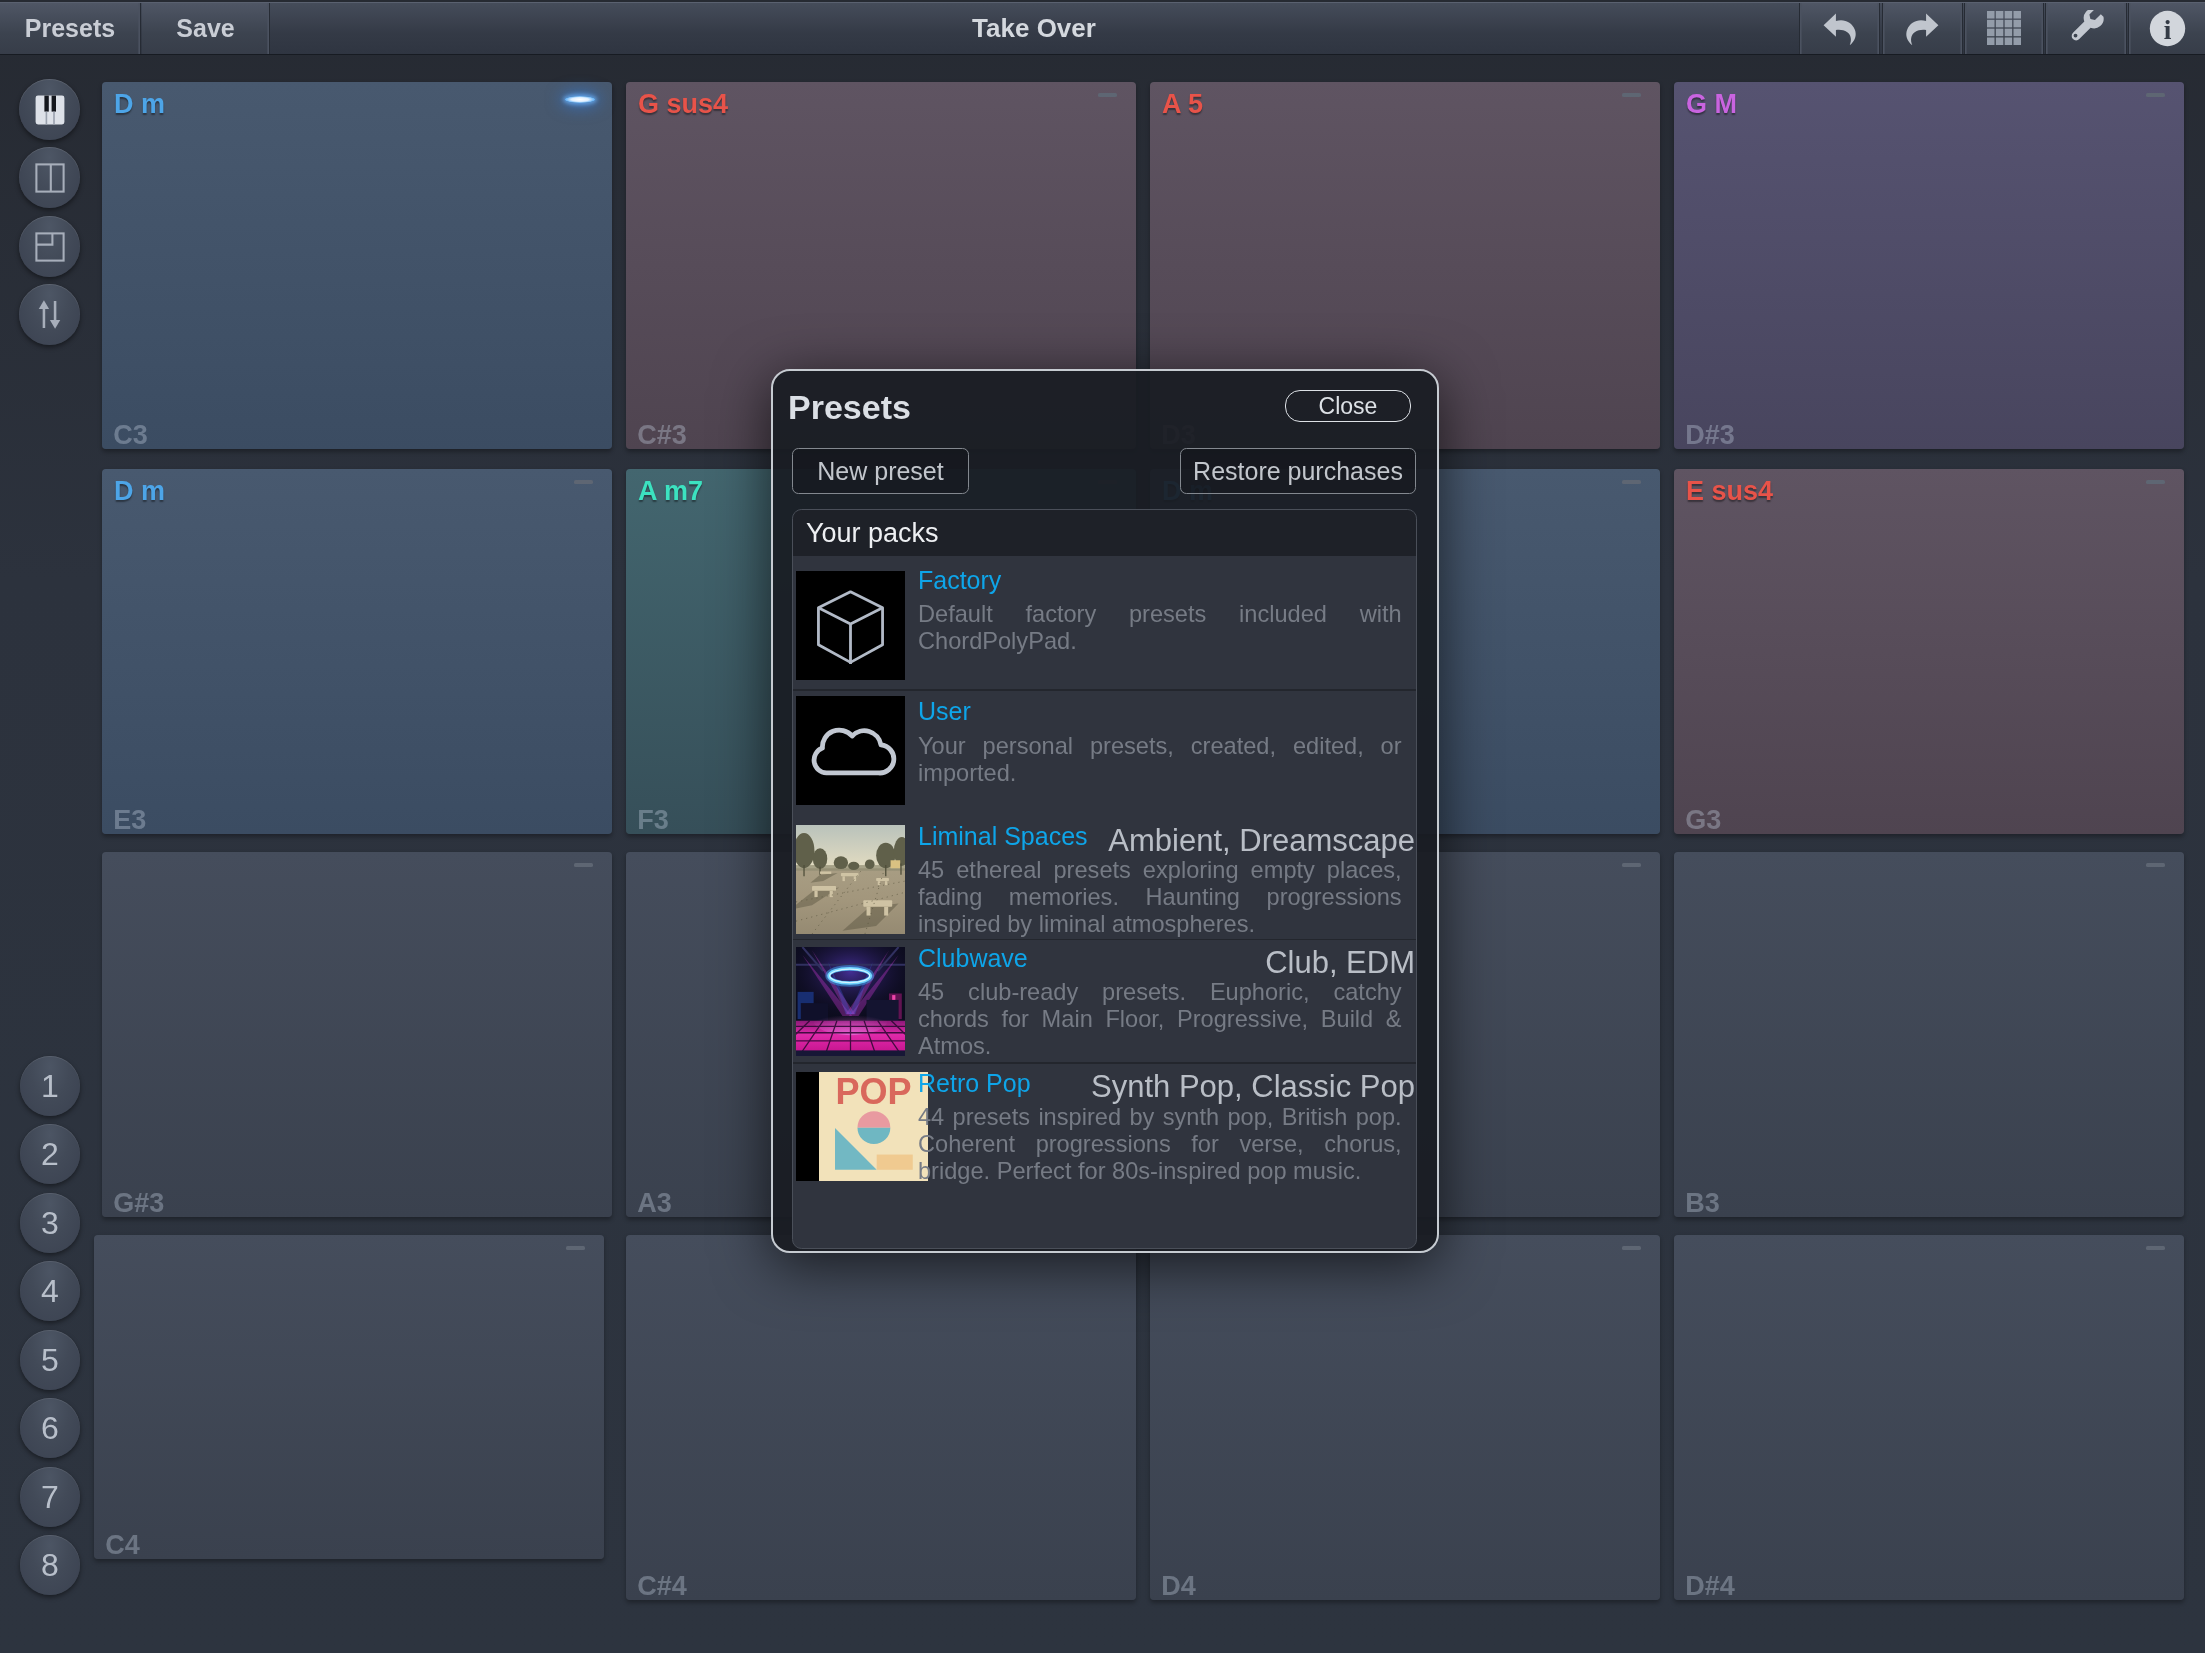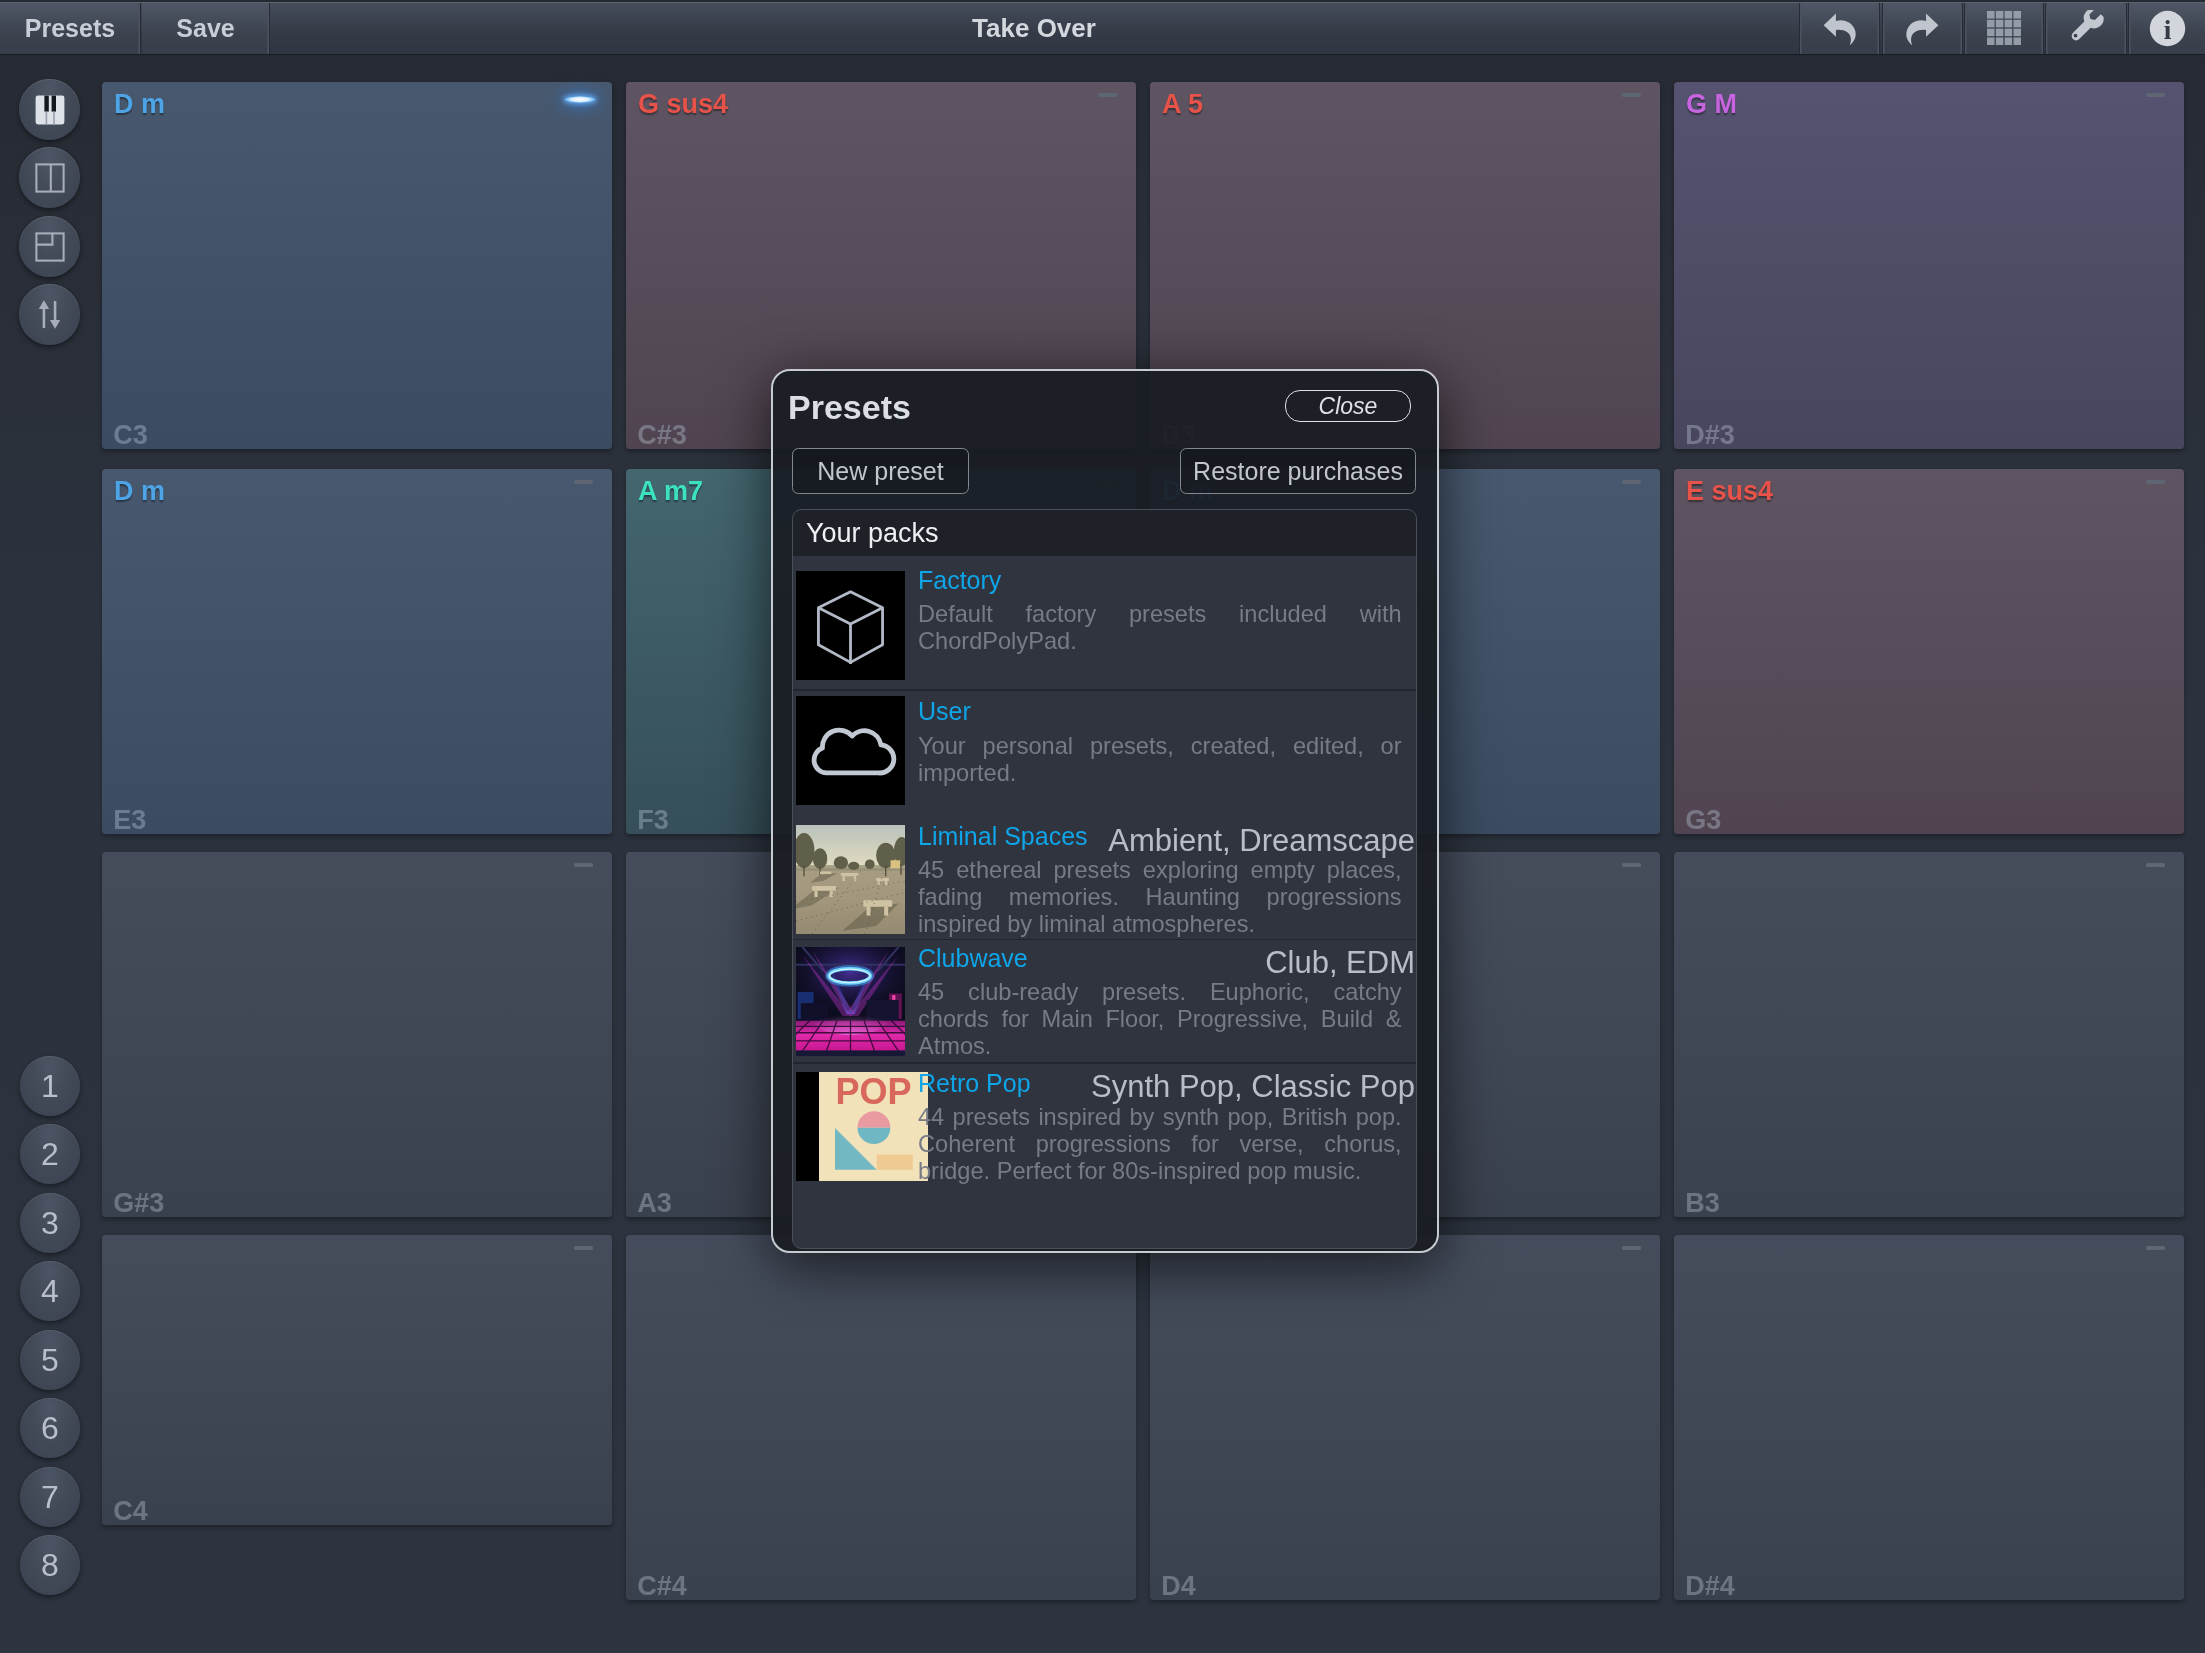--- a/index.html
+++ b/index.html
@@ -39,21 +39,21 @@
   .nbtn{position:absolute;left:20px;width:60px;height:60px;border-radius:50%;
     background:radial-gradient(ellipse at 50% 18%,#4c5564 0%,#424a58 45%,#3a4150 100%);
     box-shadow:0 2.4px 4.8px rgba(0,0,0,0.45),inset 0 0.8px 0.8px rgba(255,255,255,0.12);
     display:flex;align-items:center;justify-content:center;color:#b8bfca;font-size:32px;}
   
   #dlg{position:absolute;left:771px;top:369px;width:668px;height:884px;box-sizing:border-box;
     background:rgba(25,28,34,0.93);border:2.4px solid #c6cbd1;border-radius:19px;
     box-shadow:0 11.2px 56px rgba(0,0,0,0.65);}
   #dtitle{position:absolute;left:15px;top:17px;font-size:34px;font-weight:bold;color:#dbdfe5;}
   .obtn{position:absolute;box-sizing:border-box;border:1.6px solid #dde1e6;border-radius:15px;
-    display:flex;align-items:center;justify-content:center;color:#dde1e6;font-style:italic;}
+    display:flex;align-items:center;justify-content:center;color:#dde1e6;}
   #bclose{left:512px;top:19px;width:126px;height:32px;font-size:23px;}
   .gbtn{position:absolute;box-sizing:border-box;border:1.6px solid #83888f;border-radius:6.4px;
     display:flex;align-items:center;justify-content:center;color:#c2c6cc;font-size:25px;background:rgba(10,12,16,0.25);}
   #bnew{left:19px;top:77px;width:177px;height:46px;}
   #brestore{left:407px;top:77px;width:236px;height:46px;}
   #panel{position:absolute;left:19px;top:138px;width:625px;height:740px;box-sizing:border-box;
     background:#30343e;border:1.6px solid #4a4f59;border-radius:9.6px;overflow:hidden;}
   .phead{height:46px;background:#1e2128;display:flex;align-items:center;padding-left:13px;
     color:#eef0f3;font-size:27px;}
   .prow{position:relative;}
@@ -168,21 +168,21 @@
     </div>
   <div class="pad p-empty" style="left:1150px;top:852px;height:365px;">
       <span class="note">A#3</span>
       <span class="dash"></span>
     </div>
   <div class="pad p-empty" style="left:1674px;top:852px;height:365px;">
       <span class="note">B3</span>
       <span class="dash"></span>
     </div>
 
-  <div class="pad p-empty" style="left:102px;top:1235px;height:290px;">
+  <div class="pad p-empty" style="left:94px;top:1235px;height:324px;">
       <span class="note">C4</span>
       <span class="dash"></span>
     </div>
   <div class="pad p-empty" style="left:626px;top:1235px;height:365px;">
       <span class="note">C#4</span>
       <span class="dash"></span>
     </div>
   <div class="pad p-empty" style="left:1150px;top:1235px;height:365px;">
       <span class="note">D4</span>
       <span class="dash"></span>

